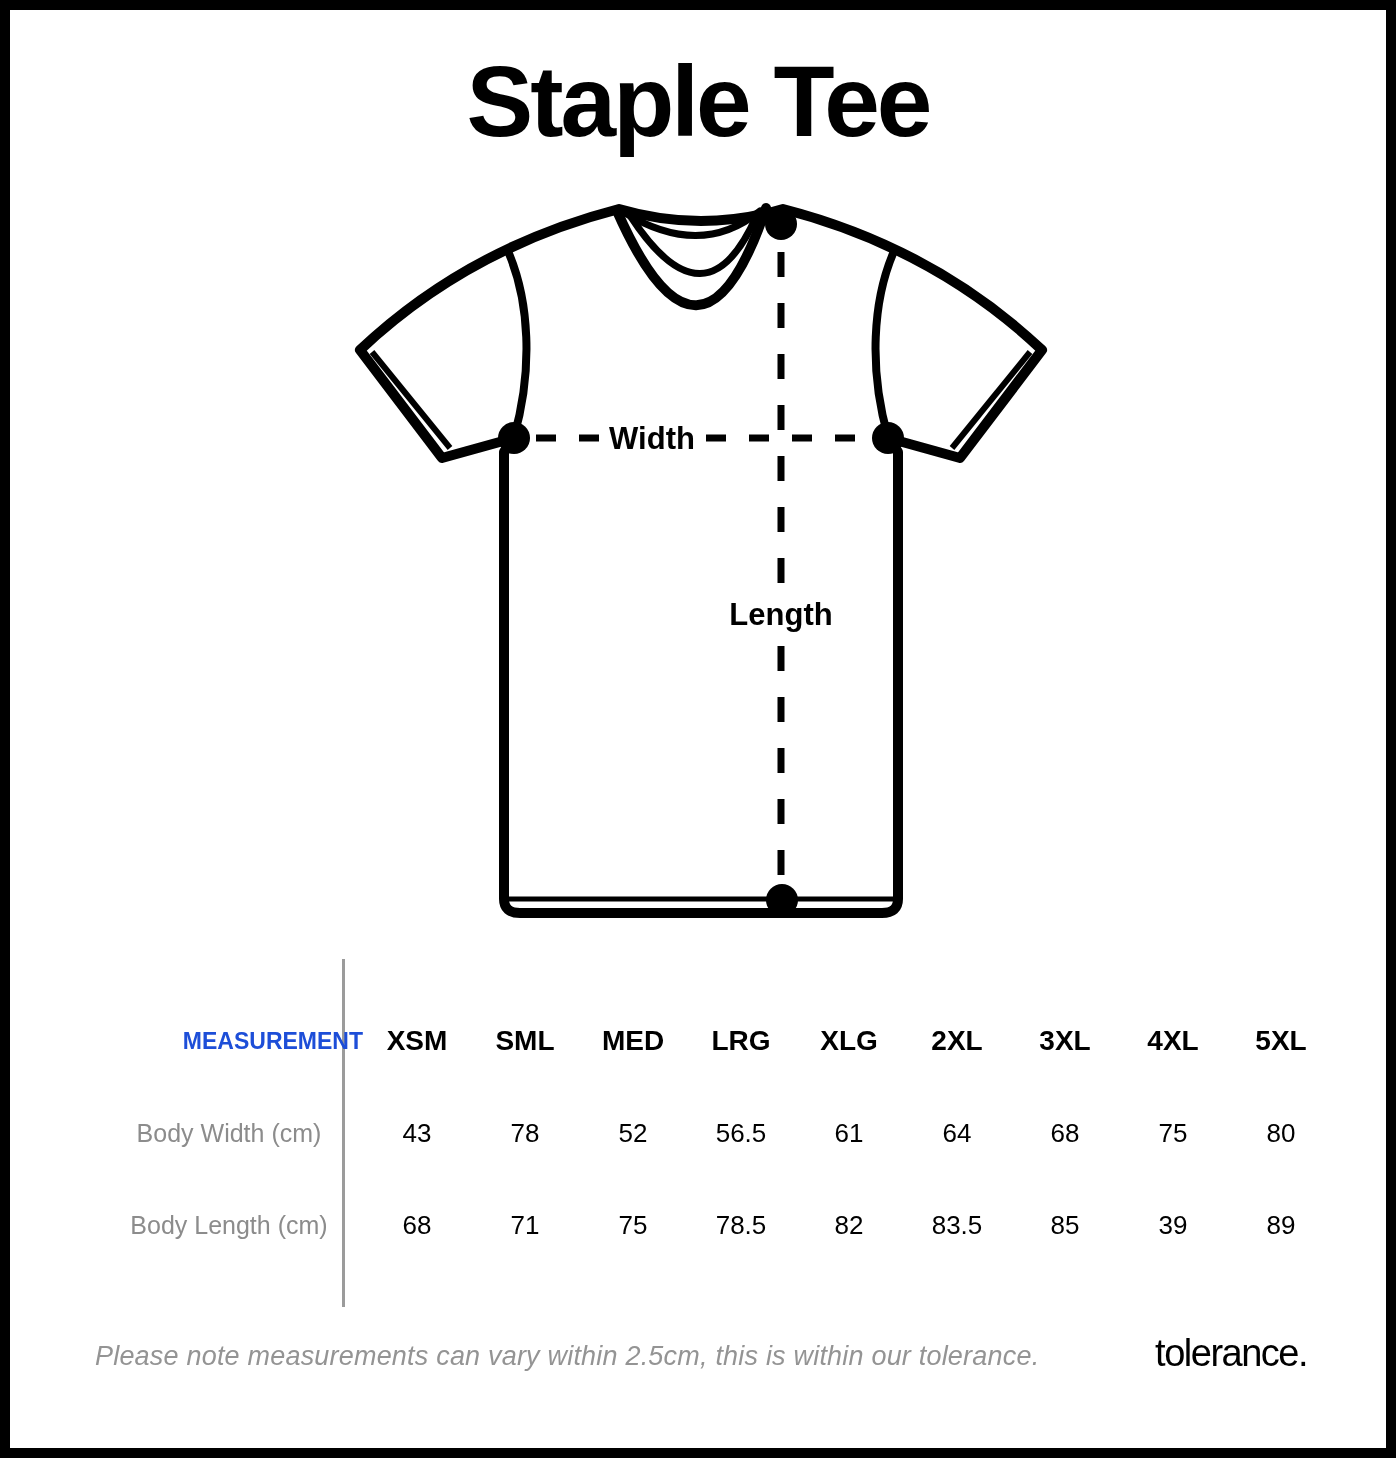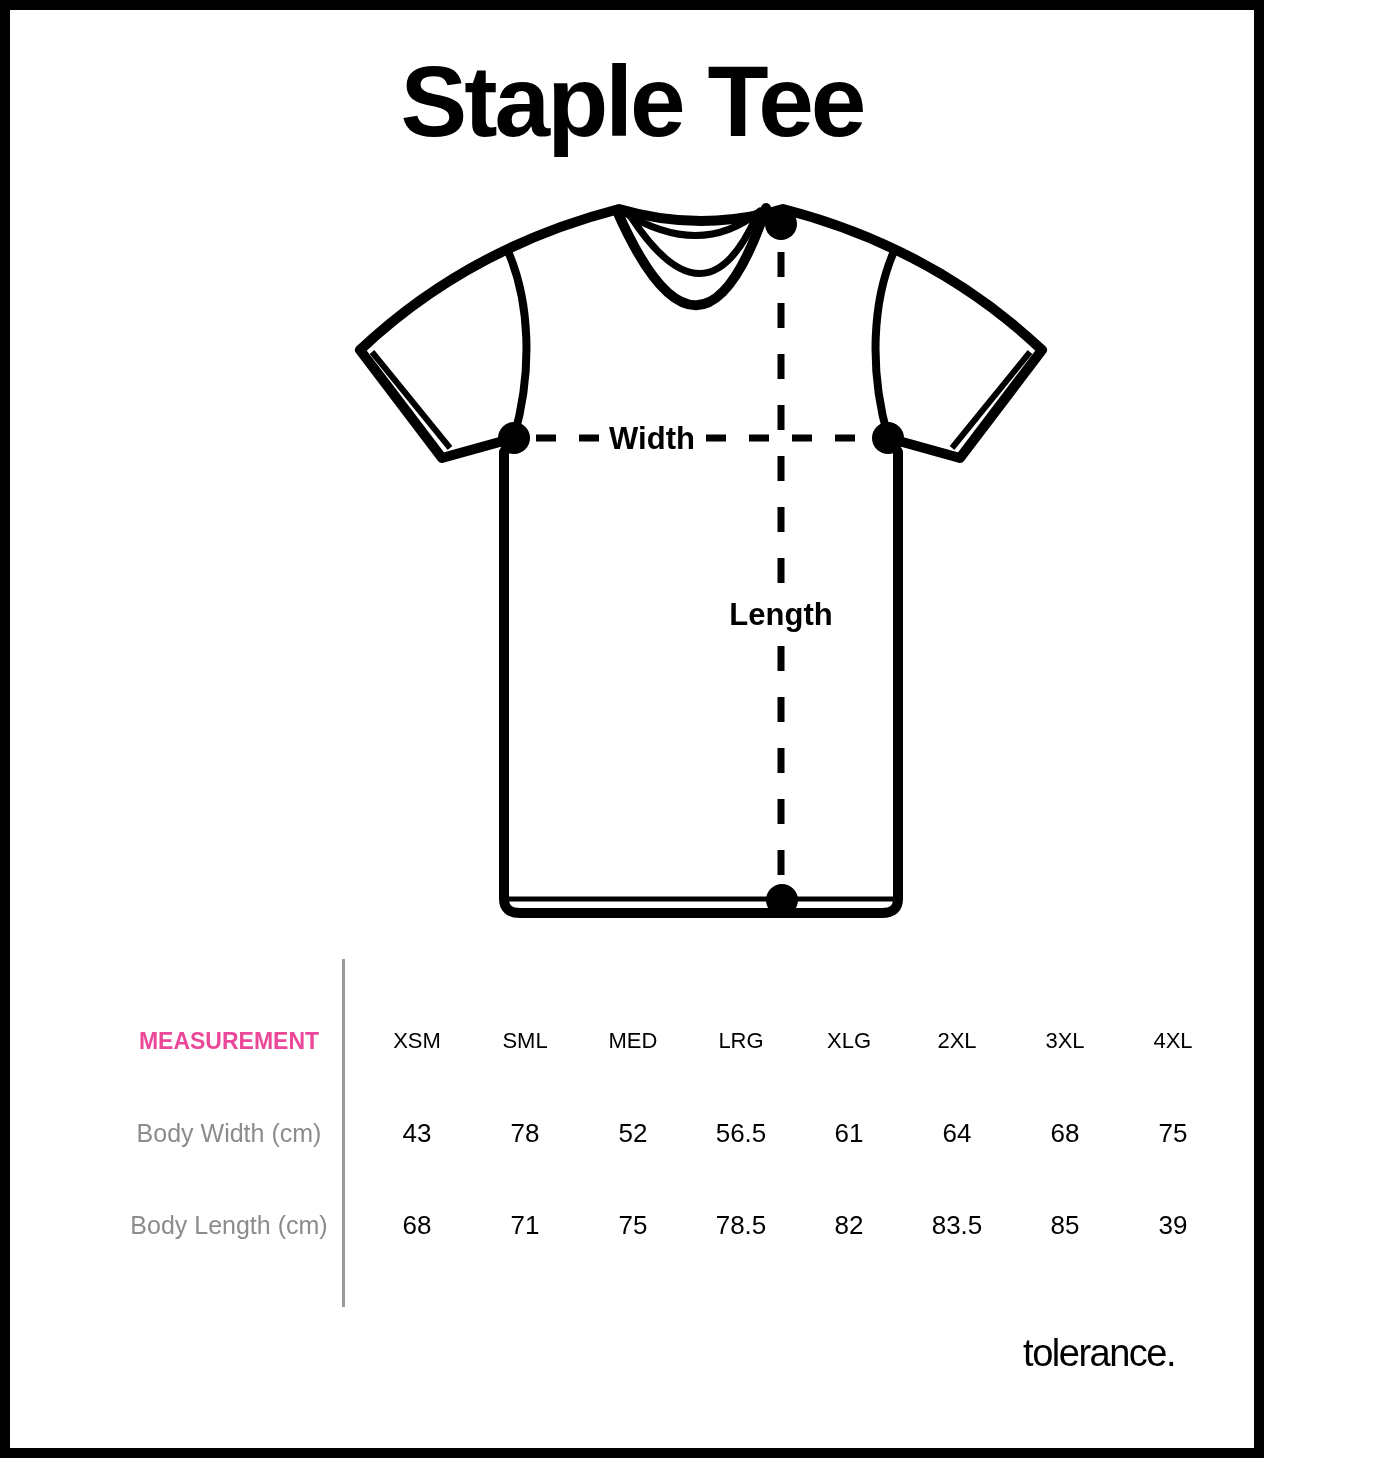--- a/index.html
+++ b/index.html
@@ -1,33 +1,33 @@
 <!DOCTYPE html>
 <html><head>
 <meta charset="utf-8">
 <style>
   html,body{margin:0;padding:0;background:#fff;}
   .page{
-    position:relative;width:1264px;height:1458px;background:#fff;overflow:hidden;
+    position:relative;width:1396px;height:1458px;background:#fff;overflow:hidden;
     font-family:"Liberation Sans","DejaVu Sans",sans-serif;color:#000;
   }
   .frame{position:absolute;inset:0;border:10px solid #000;pointer-events:none;z-index:50;}
   .title{
     position:absolute;left:0;right:0;top:50px;text-align:center;
     font-size:100px;font-weight:bold;letter-spacing:-3px;line-height:102px;color:#000;
   }
   .shirt-svg{position:absolute;left:0;top:0;}
   .measure-label{font-family:"Liberation Sans","DejaVu Sans",sans-serif;font-size:31px;font-weight:bold;fill:#000;}
   .divider{position:absolute;left:342px;top:959px;width:3px;height:348px;background:#9b9b9b;}
   .size-table{position:absolute;left:83px;top:1026px;display:grid;
     grid-template-columns:280px repeat(9,108px);grid-auto-rows:30px;row-gap:62px;align-items:center;}
   .cell{font-size:26px;text-align:center;white-space:nowrap;}
-  .cell.head{font-size:22px;font-weight:normal;}
+  .cell.head{font-size:28px;font-weight:bold;}
   .cell.rowlabel{text-align:center;padding-left:12px;color:#8c8c8c;font-size:25px;}
-  .cell.mhead{text-align:center;padding-left:12px;font-size:23px;font-weight:bold;color:#ec4899;}
+  .cell.mhead{text-align:right;padding-left:12px;font-size:23px;font-weight:bold;color:#1d4ed8;}
   .note{
     position:absolute;left:95px;top:1341px;font-size:27px;font-style:italic;color:#949494;
     letter-spacing:0.2px;white-space:nowrap;
   }
   .brand{
     position:absolute;right:89px;top:1332px;font-size:38px;font-weight:500;color:#000;
     letter-spacing:-1.5px;white-space:nowrap;
   }
 </style>
 </head>
@@ -101,16 +101,17 @@
     <div class="cell">71</div>
     <div class="cell">75</div>
     <div class="cell">78.5</div>
     <div class="cell">82</div>
     <div class="cell">83.5</div>
     <div class="cell">85</div>
     <div class="cell">39</div>
     <div class="cell">89</div>
   </div>
 
+  <div class="note">Please note measurements can vary within 2.5cm, this is within our tolerance.</div>
   <div class="brand">tolerance.</div>
 
   <div class="frame"></div>
 </div>
 
 </body></html>

